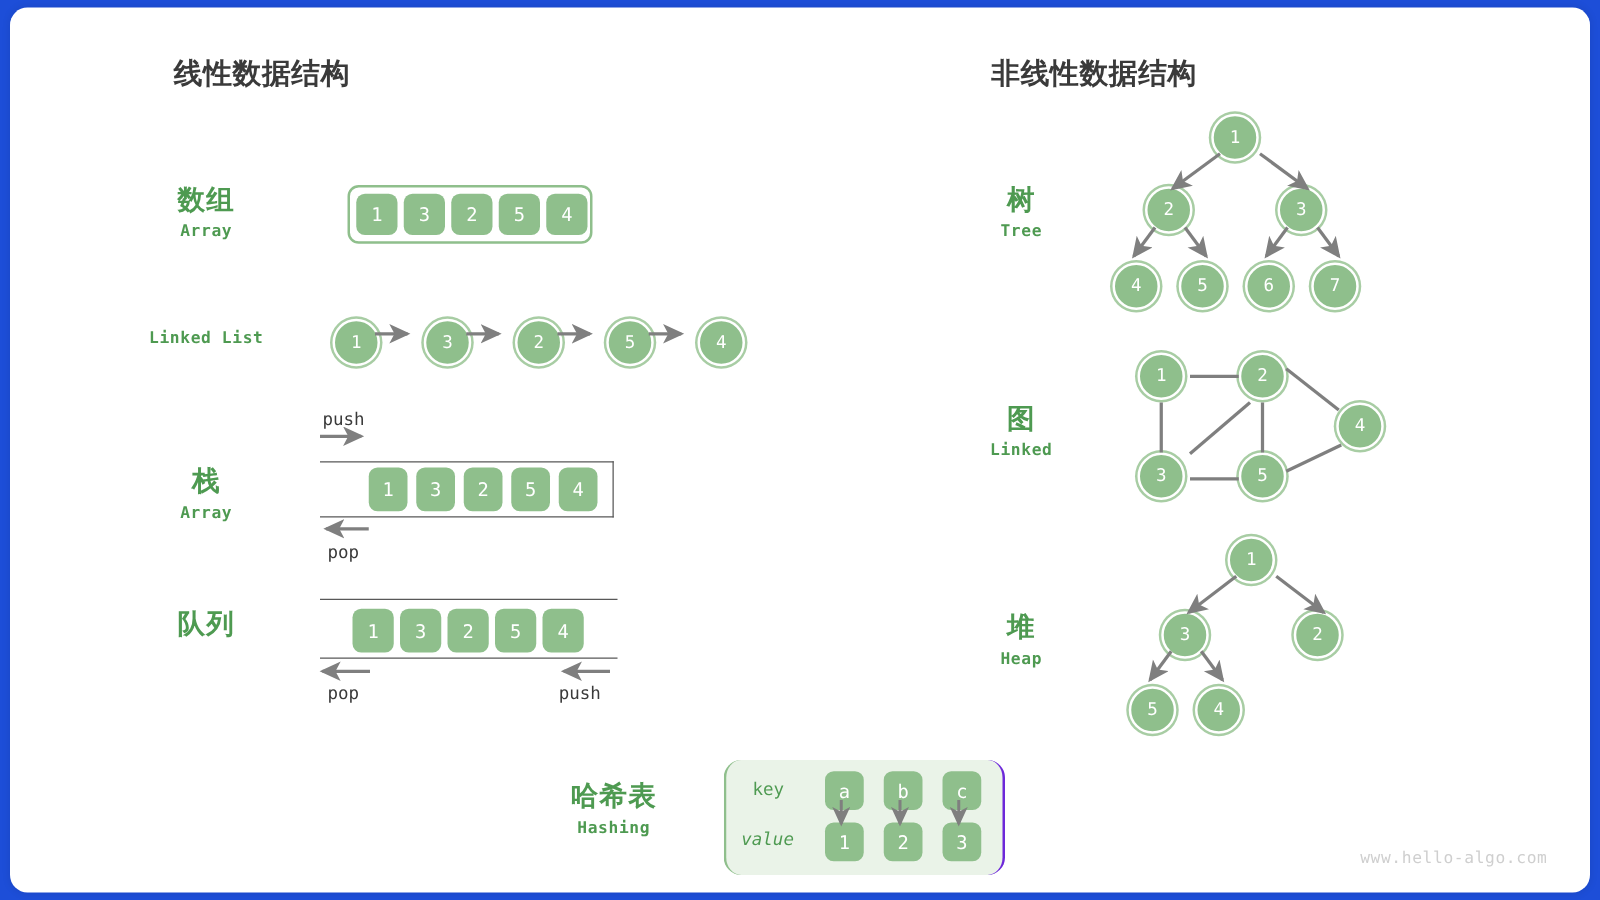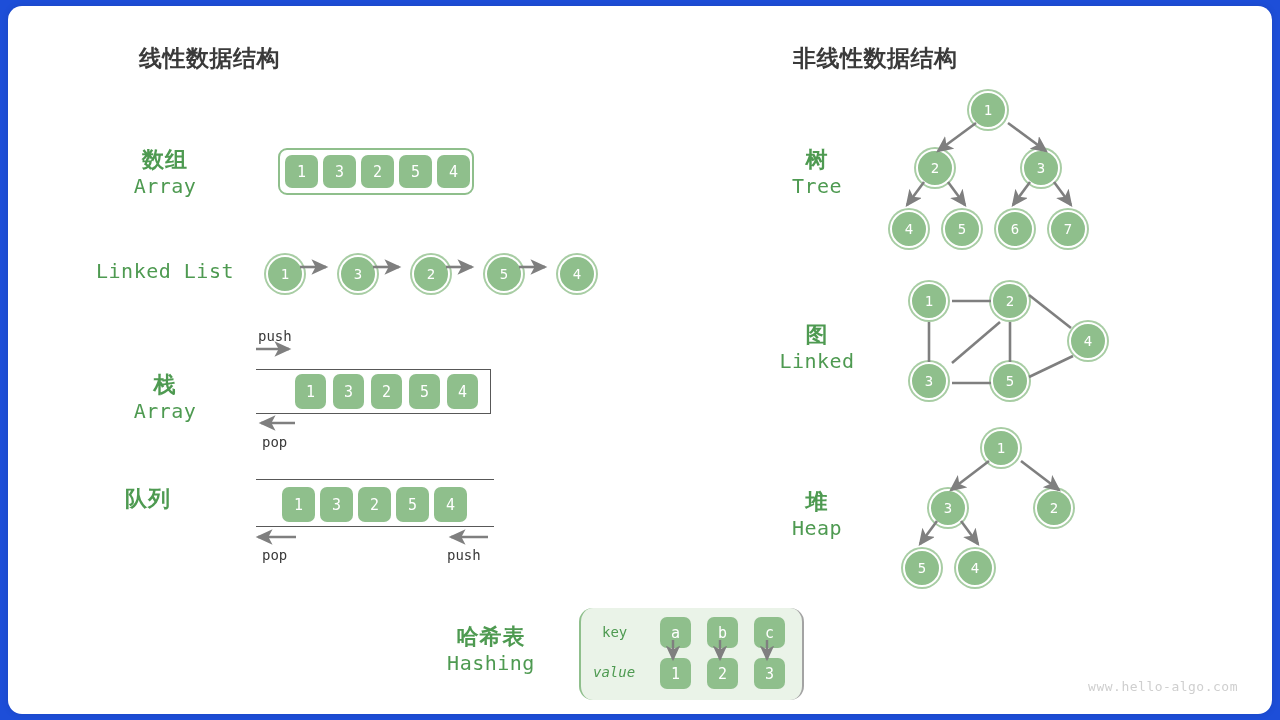--- a/index.html
+++ b/index.html
@@ -59,22 +59,22 @@
     display: block;
     font-family: "Liberation Sans", sans-serif;
     font-weight: bold;
     font-size: 22px;
     line-height: 28px;
     letter-spacing: 1px;
   }
   .row-label .en {
     display: block;
     font-family: "DejaVu Sans Mono", "Liberation Mono", monospace;
-    font-weight: normal;
-    font-size: 20px;
+    font-weight: bold;
+    font-size: 13px;
     line-height: 24px;
     letter-spacing: 0.5px;
   }
 
   
   .cell {
     position: absolute;
     background: #8fbf8c;
     border-radius: 7px;
     color: #ffffff;
@@ -144,21 +144,21 @@
   
   #hash-box {
     position: absolute;
     left: 571px;
     top: 602px;
     width: 225px;
     height: 92px;
     background: #eaf3e8;
     border-radius: 14px;
     border-left: 2px solid #8fbf8c;
-    border-right: 2px solid #a3a3a3;
+    border-right: 2px solid #6d28d9;
     box-sizing: border-box;
   }
   .hash-rowlabel {
     position: absolute;
     color: #4e9a51;
     font-family: "DejaVu Sans Mono", "Liberation Mono", monospace;
     font-size: 14px;
     white-space: nowrap;
   }
   .hash-cell { width: 31px; height: 31px; }
@@ -229,21 +229,21 @@
   <div class="op-label" style="left:250px; top:322px;">push</div>
   <div class="op-label" style="left:254px; top:428px;">pop</div>
   <div id="stack-frame">
     <div class="cell stack-cell" style="left:39px;">1</div>
     <div class="cell stack-cell" style="left:77px;">3</div>
     <div class="cell stack-cell" style="left:115px;">2</div>
     <div class="cell stack-cell" style="left:153px;">5</div>
     <div class="cell stack-cell" style="left:191px;">4</div>
   </div>
 
-  <div class="row-label" style="left:45px; top:479px;">
+  <div class="row-label" style="left:62px; top:479px;">
     <span class="cn">队列</span>
   </div>
   <div class="rail" style="top:473px;"></div>
   <div class="rail" style="top:520px;"></div>
   <div class="cell queue-cell" style="left:274px; top:481px;">1</div>
   <div class="cell queue-cell" style="left:312px; top:481px;">3</div>
   <div class="cell queue-cell" style="left:350px; top:481px;">2</div>
   <div class="cell queue-cell" style="left:388px; top:481px;">5</div>
   <div class="cell queue-cell" style="left:426px; top:481px;">4</div>
   <div class="op-label" style="left:254px; top:541px;">pop</div>

